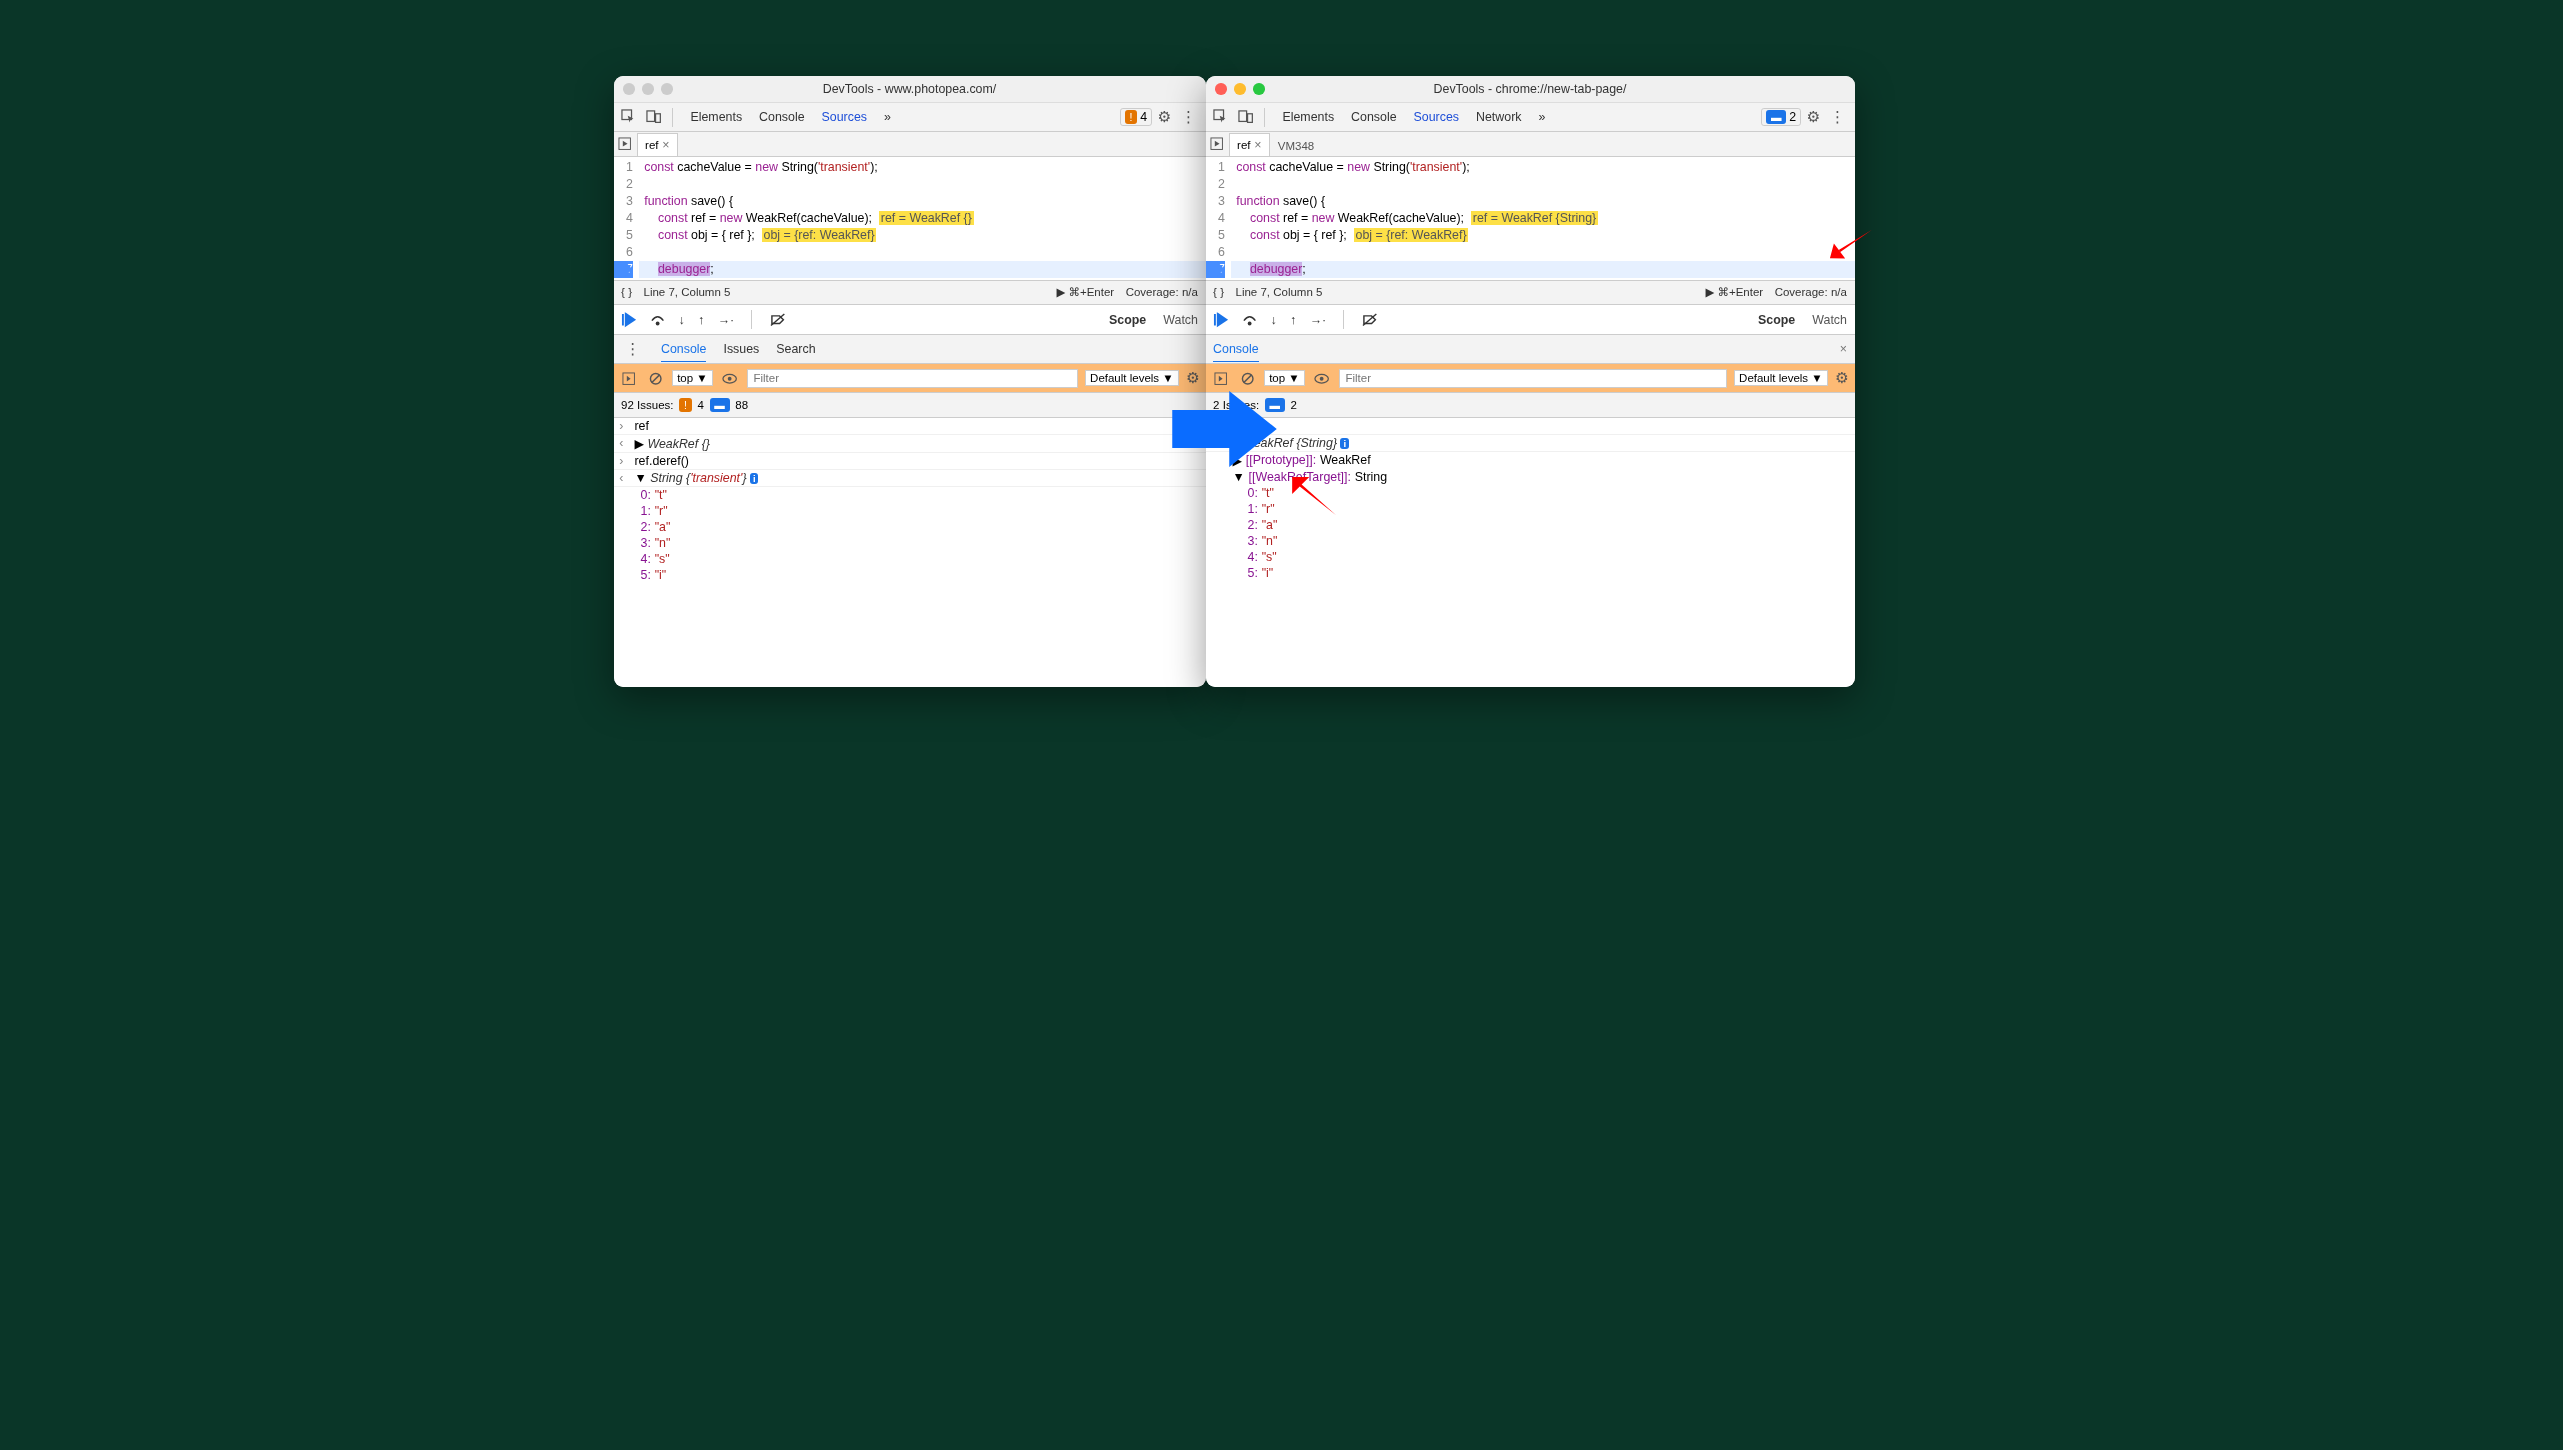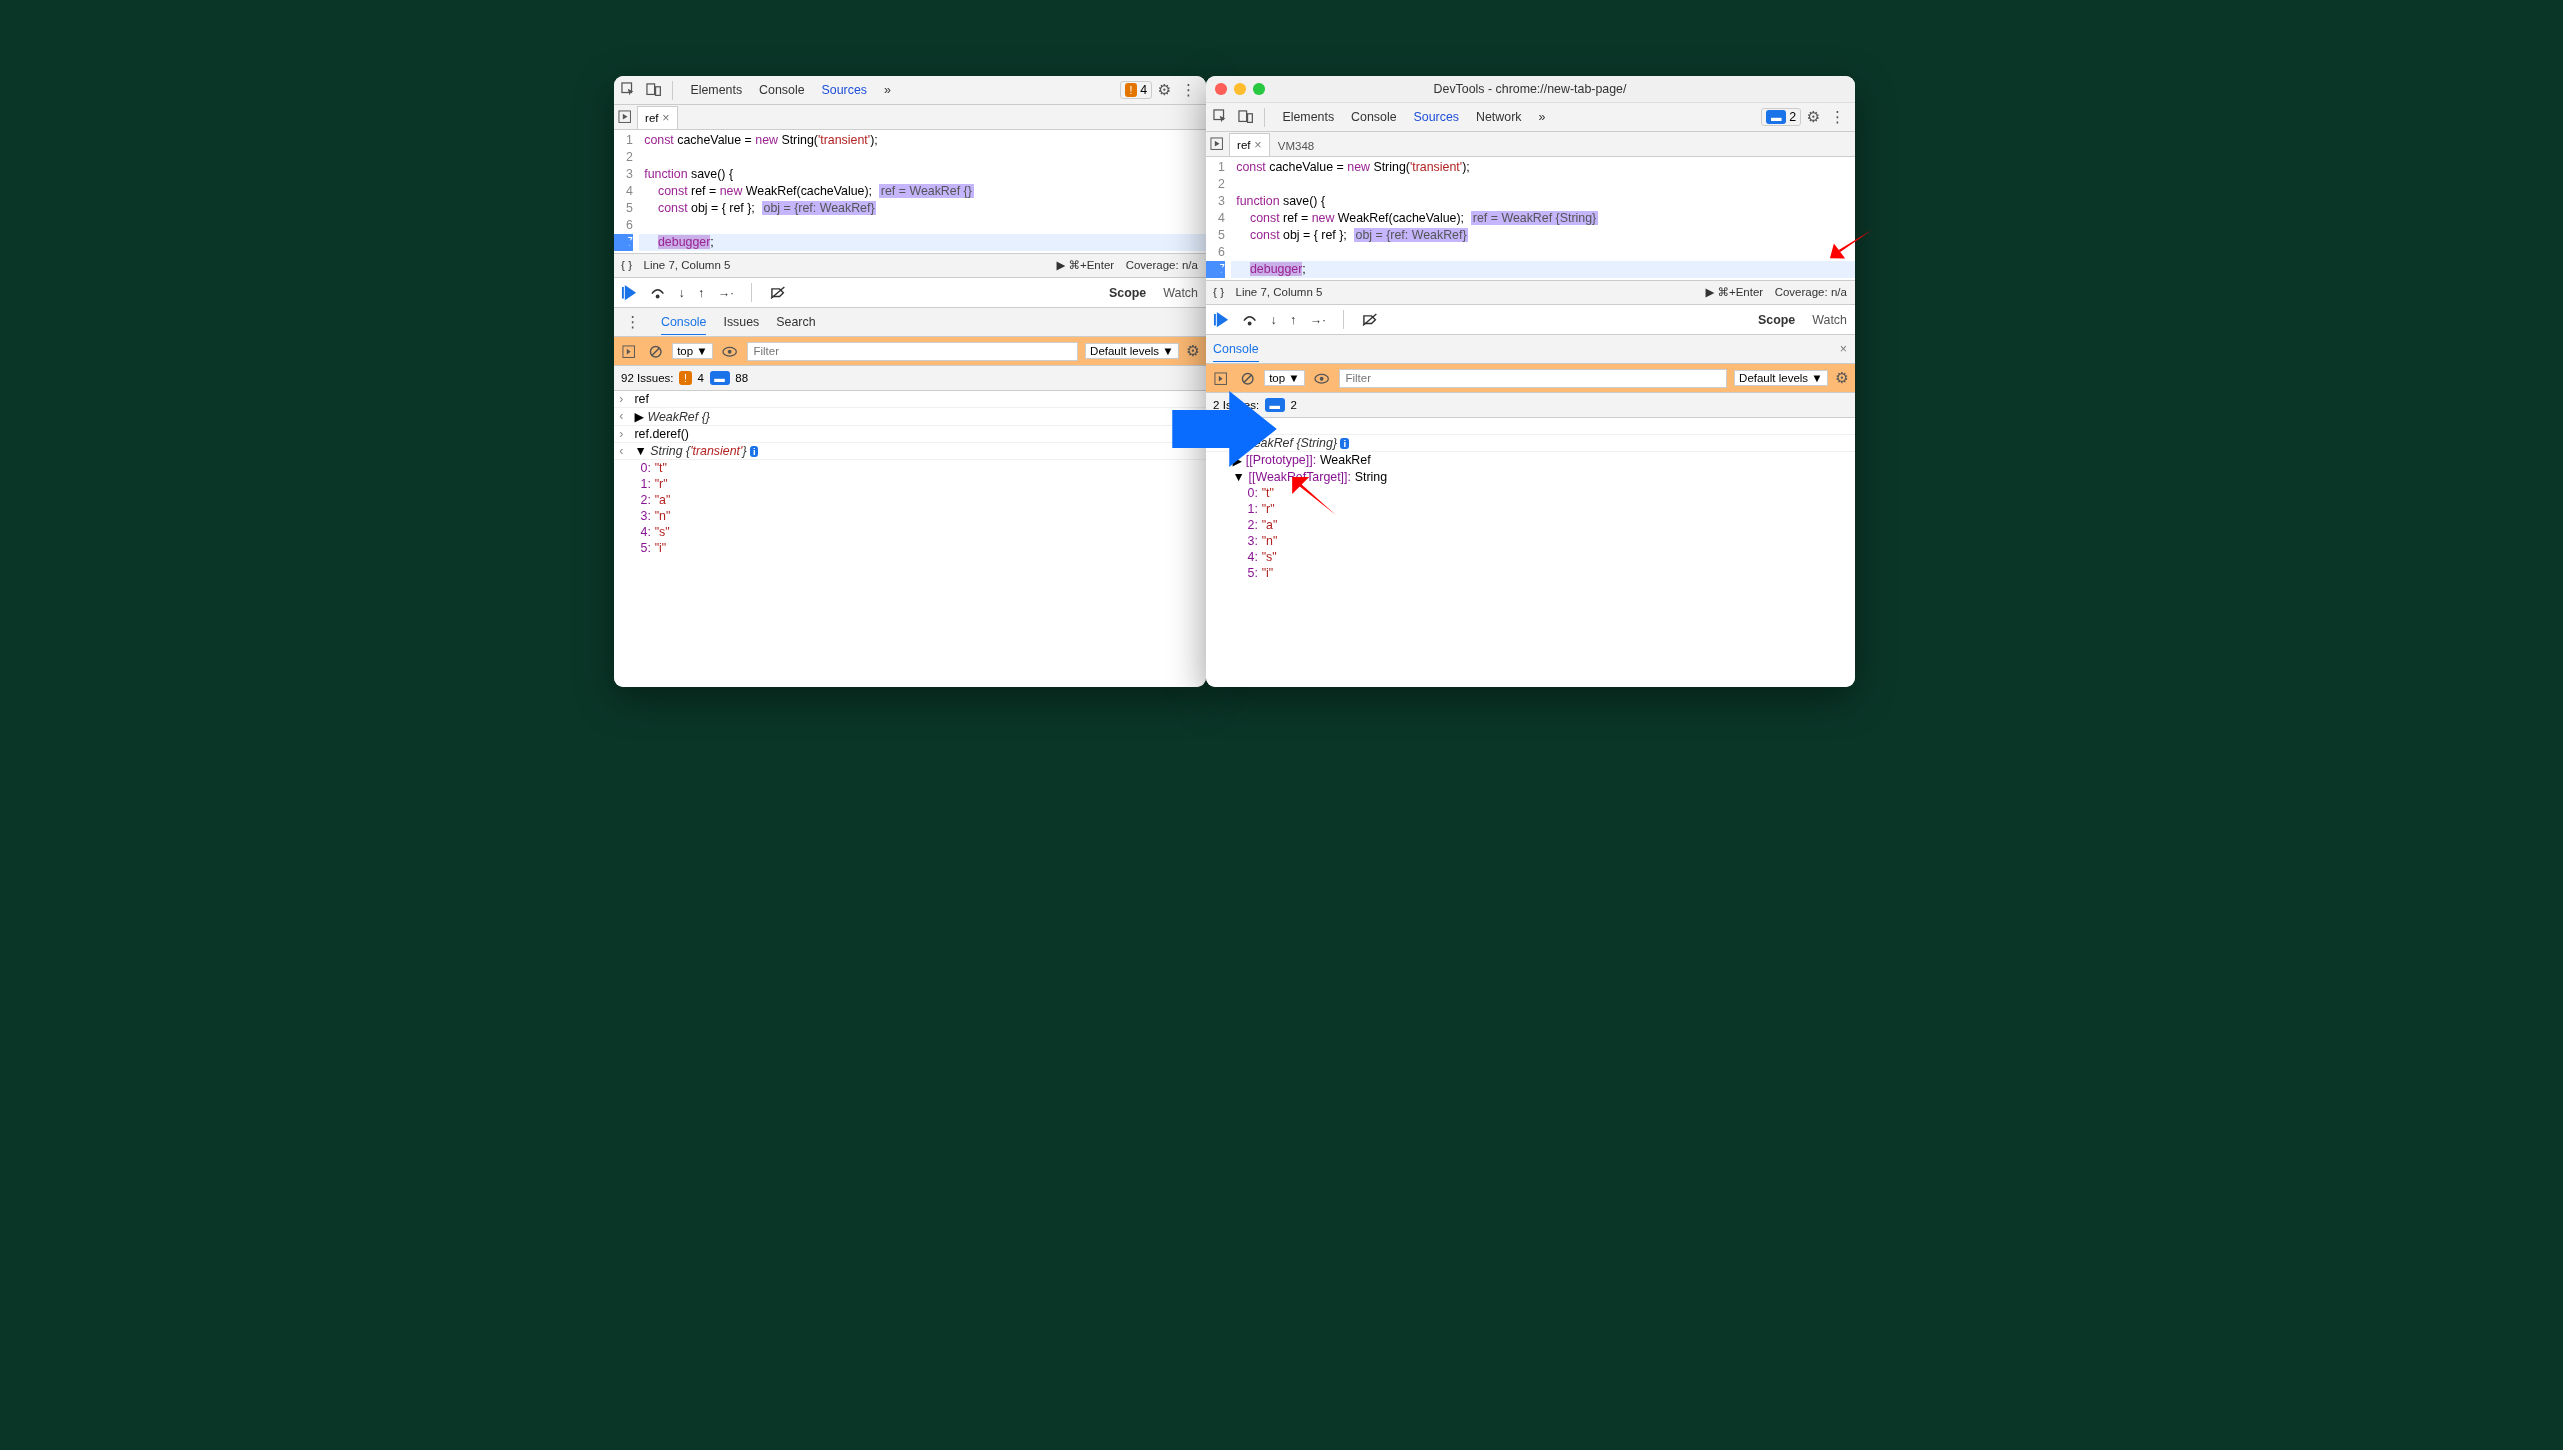--- a/index.html
+++ b/index.html
@@ -33,21 +33,21 @@
 .close-x{color:#777;cursor:pointer;font-size:12.4px}
 .code-area{display:flex;background:#fff;font-family:Menlo,Monaco,monospace;font-size:12.4px;position:relative}
 .gutter{background:#fff;color:#888;text-align:right;padding:1.9px 5.7px 1.9px 0;line-height:17px;user-select:none;min-width:25px}
 .gutter .ln{display:block;height:17px}
 .gutter .ln.bp{background:#478eff;color:#fff;position:relative}
 .gutter .ln.bp::after{content:"";position:absolute;right:-7.6px;top:0;border:8.6px solid transparent;border-left:7.6px solid #478eff}
 .codelines{padding:1.9px 0;line-height:17px;flex:1}
 .cl{height:17px;white-space:pre;padding-left:5.7px}
 .cl.exec{background:#e6f0ff}
 .kw{color:#9b2393}.str{color:#b22222}
-.hint{background:#c4b5fd;padding:0 1.9px;color:#555}
+.hint{background:#fde047;padding:0 1.9px;color:#555}
 .statusbar{height:25px;background:#f3f3f3;border-top:1px solid #ccc;border-bottom:1px solid #ccc;display:flex;align-items:center;padding:0 7.6px;gap:11.5px;color:#333;font-size:11.5px}
 .statusbar .grow{flex:1}
 .dbg-bar{height:30.5px;background:#fff;border-bottom:1px solid #ccc;display:flex;align-items:center;padding:0 7.6px;gap:13.4px}
 .dbg-ic{color:#333;cursor:pointer;display:flex;align-items:center}
 .dbg-ic.resume{color:#1a73e8}
 .dbg-tabs{display:flex;margin-left:auto;gap:17px;font-size:12.4px}
 .dbg-tab{cursor:pointer;color:#555}
 .dbg-tab.active{color:#333;font-weight:700}
 .drawer-tabs{height:29px;background:#f3f3f3;border-bottom:1px solid #ccc;display:flex;align-items:center;padding:0 7.6px;gap:17px}
 .drawer-tab{font-size:12.4px;cursor:pointer;color:#333;padding:4.8px 0}
@@ -69,20 +69,28 @@
 .arrow-red1{position:absolute;left:1218px;top:151px;z-index:10}
 .arrow-red2{position:absolute;left:678px;top:401px;z-index:10}
 svg{overflow:visible}
 </style>
 </head>
 <body>
 
 <div class="canvas">
 
 <div class="window win-l">
+  <div class="titlebar">
+    <div class="traffic">
+      <div class="dot dim"></div>
+      <div class="dot dim"></div>
+      <div class="dot dim"></div>
+    </div>
+    <div class="title">DevTools - www.photopea.com/</div>
+  </div>
   <div class="toolbar">
     <span class="tb-icon">
           <svg width="15.3" height="15.3" viewBox="0 0 16 16">
             <rect x="1" y="1" width="10" height="10" fill="none" stroke="#555" stroke-width="1.3"></rect>
             <path d="M7 7 L13 10 L10 11 L9 14 Z" fill="#555"></path>
           </svg>
         </span>
     <span class="tb-icon">
           <svg width="15.3" height="15.3" viewBox="0 0 16 16">
             <rect x="1" y="2" width="8" height="11" fill="none" stroke="#555" stroke-width="1.3"></rect>

